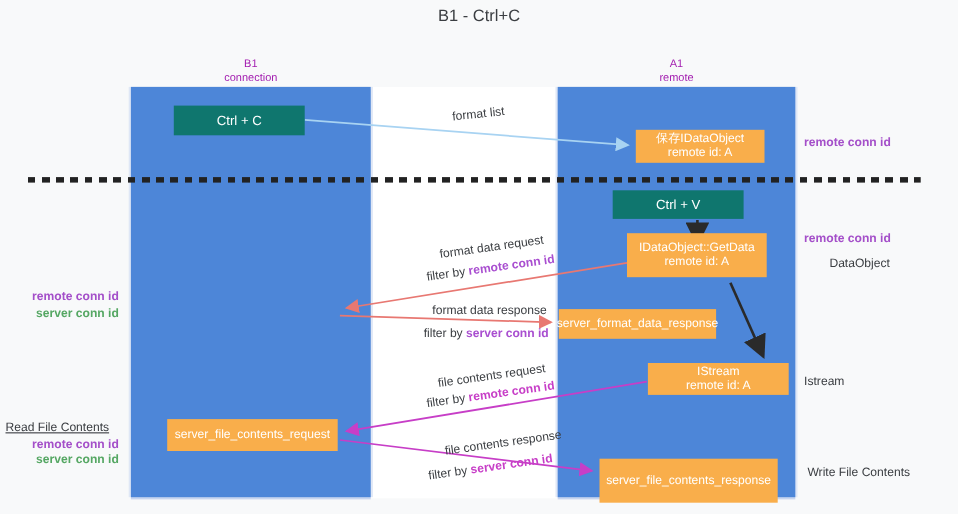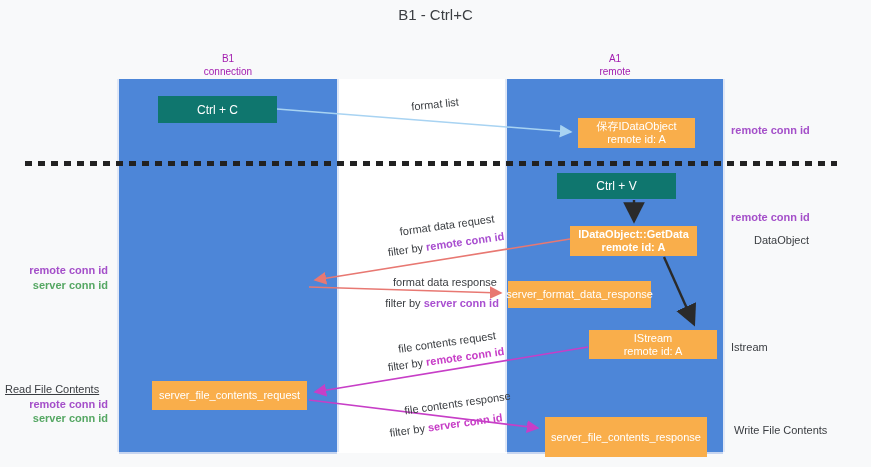--- a/index.html
+++ b/index.html
@@ -81,21 +81,21 @@
     <span>Ctrl + C</span>
   </div>
   <div class="gbox" style="left:557px;top:173px;width:119px;height:26px;">
     <span>Ctrl + V</span>
   </div>
 
   <div class="obox" style="left:578px;top:118px;width:117px;height:30px;">
     <span>保存IDataObject</span>
     <span>remote id: A</span>
   </div>
-  <div class="obox" style="left:570px;top:226px;width:127px;height:30px;font-weight:bold;">
+  <div class="obox" style="left:570px;top:212px;width:127px;height:40px;">
     <span>IDataObject::GetData</span>
     <span>remote id: A</span>
   </div>
   <div class="obox" style="left:508px;top:281px;width:143px;height:27px;">
     <span>server_format_data_response</span>
   </div>
   <div class="obox" style="left:589px;top:330px;width:128px;height:29px;">
     <span>IStream</span>
     <span>remote id: A</span>
   </div>

